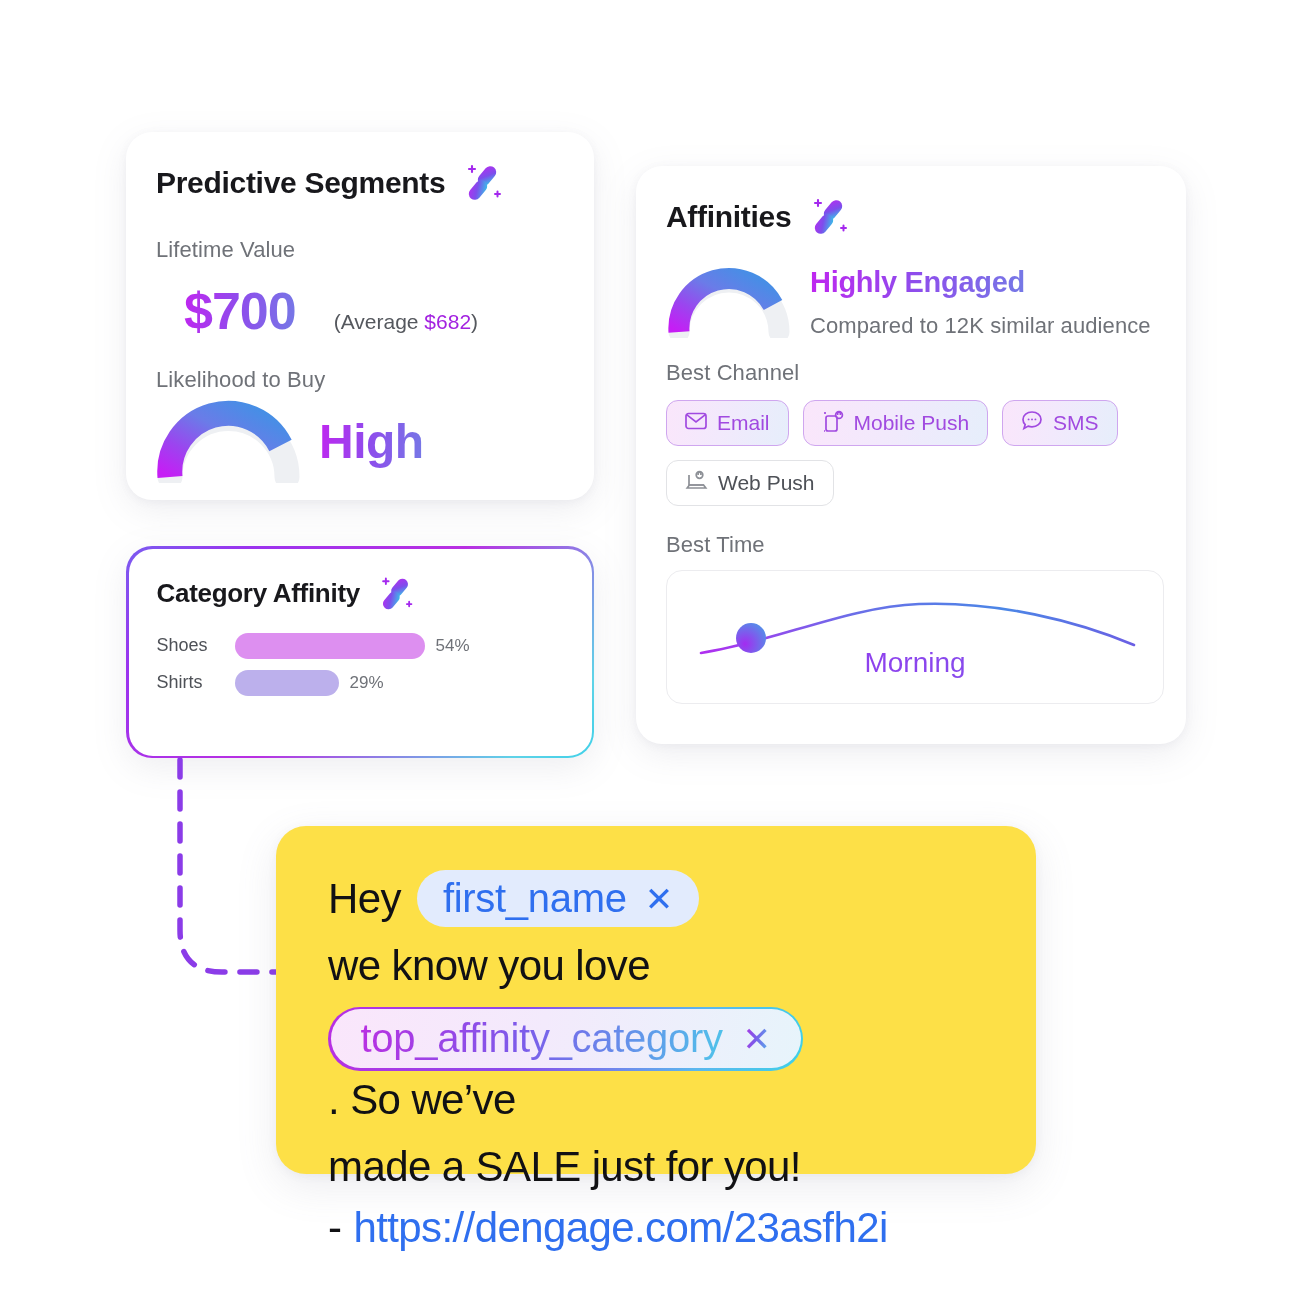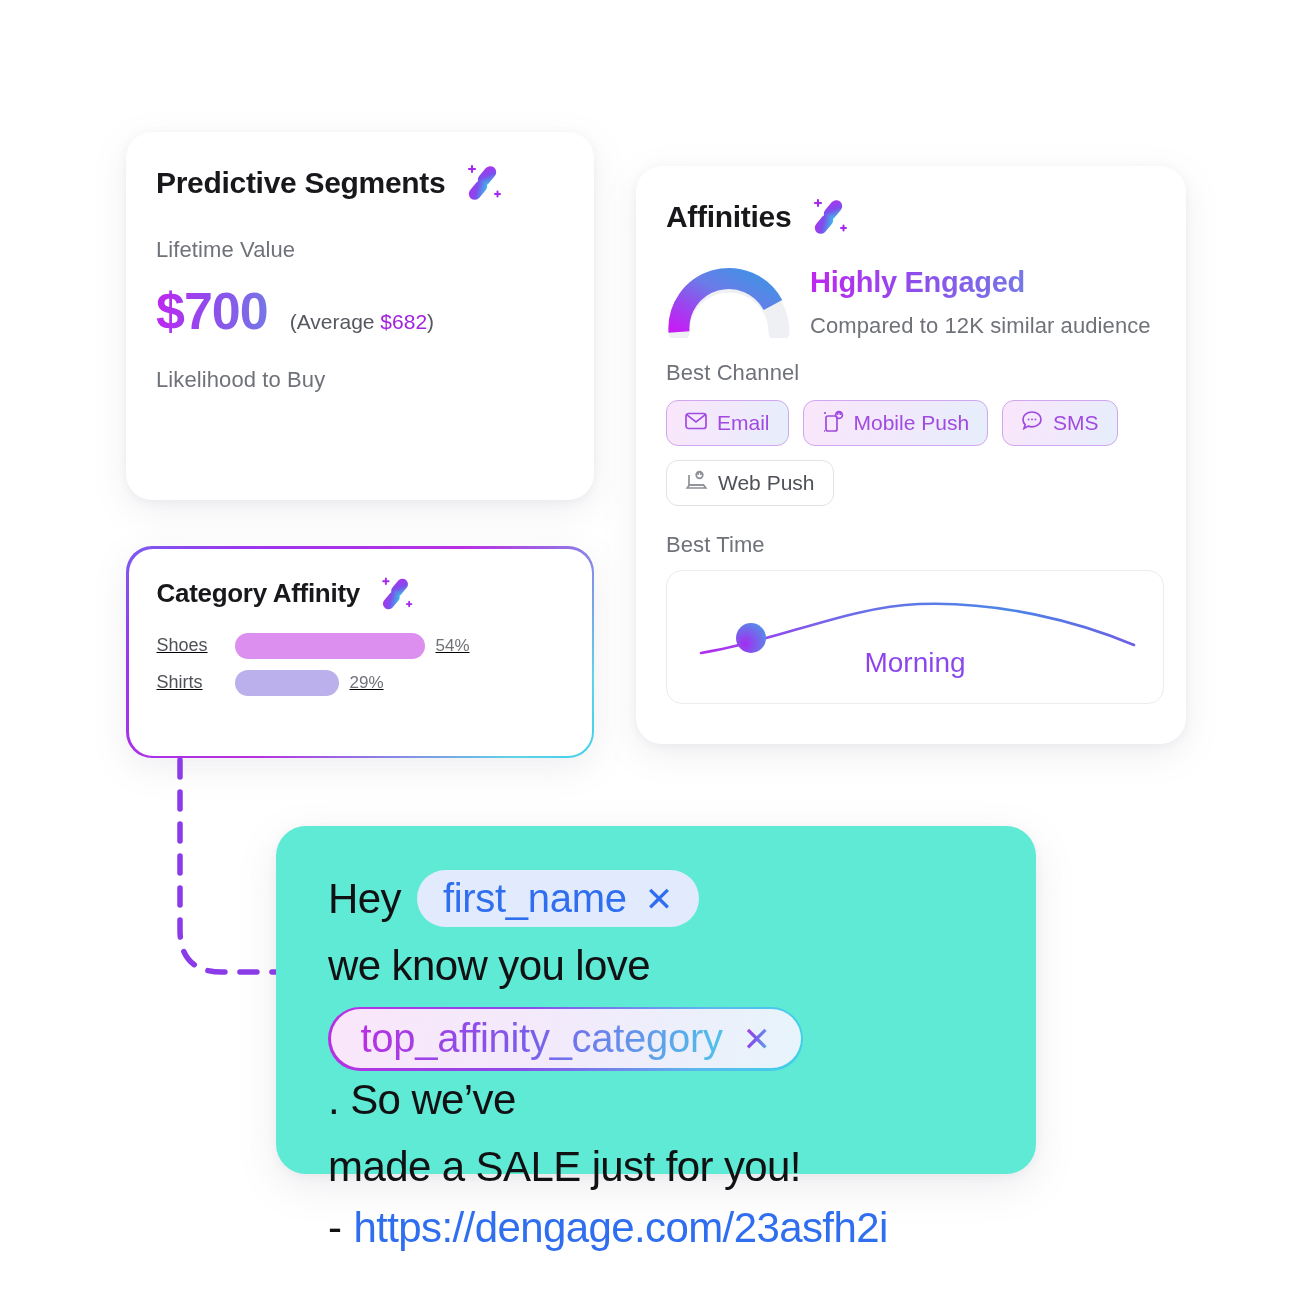--- a/index.html
+++ b/index.html
@@ -99,21 +99,21 @@
   }
   .bar-row { display: flex; align-items: center; height: 30px; margin-bottom: 7px; }
   .bar-name { width: 78px; font-size: 18px; color: #4e5157; flex: none; }
   .bar-track { position: relative; flex: 1; display: flex; align-items: center; }
   .bar-fill { height: 26px; border-radius: 13px; }
   .bar-pct { font-size: 17px; color: #6f7278; margin-left: 11px; white-space: nowrap; }
 
   
   .msg-card {
     position: absolute;
-    background: #5eead4; border-radius: 30px;
+    background: #fde047; border-radius: 30px;
     box-shadow: 0 12px 40px rgba(120,120,145,0.14), 0 2px 10px rgba(120,120,145,0.07);
     padding: 44px 52px;
   }
   .msg-line {
     font-size: 42px; color: #111114; line-height: 1.08;
     display: flex; align-items: center; flex-wrap: wrap;
     letter-spacing: -0.6px;
   }
   .token-blue {
     display: inline-flex; align-items: center; gap: 18px;
@@ -187,27 +187,36 @@
           <rect x="22" y="5" width="12" height="22" rx="6" transform="rotate(40 28 16)" fill="url(#aiGrad)"></rect>
           <rect x="13" y="19" width="12" height="22" rx="6" transform="rotate(40 19 30)" fill="url(#aiGrad2)"></rect>
           <path d="M10 9 h6 M13 6 v6" stroke="#a428ee" stroke-width="2.1" stroke-linecap="round"></path>
           <path d="M36 34 h5 M38.5 31.5 v5" stroke="#a428ee" stroke-width="2" stroke-linecap="round"></path>
         </svg>
       </span>
     </div>
 
     <div class="muted-label" style="margin-top:31px;">Lifetime Value</div>
 
-    <div style="display:flex; align-items:baseline; gap:22px; margin-top:18px;">
+    <div style="display:flex; align-items:baseline; gap:38px; margin-top:18px;margin-left:28px;">
       <span class="grad-text ltv-value">$700</span>
       <span class="ltv-avg"><span>(Average </span><span class="avg-num">$682</span><span>)</span></span>
     </div>
 
     <div class="muted-label" style="margin-top:26px;">Likelihood to Buy</div>
 
+    <div style="display:flex; align-items:center; gap:18px; margin-top:6px;">
+      <span class="gauge">
+        <svg width="145" height="84" viewBox="0 0 145 84">
+          <path d="M14 78 A58.5 58.5 0 0 1 131 78" fill="none" stroke="#eef0f3" stroke-width="25" stroke-linecap="round"></path>
+          <path d="M14 78 A58.5 58.5 0 0 1 124.5 46.5" fill="none" stroke="url(#gaugeGrad)" stroke-width="25" stroke-linecap="butt"></path>
+        </svg>
+      </span>
+      <span class="grad-text high-value">High</span>
+    </div>
   </div>
 
   <div class="card" style="left:636px; top:166px; width:550px; height:578px; padding:28px 30px;">
     <div class="card-title-row">
       <span class="card-title">Affinities</span>
       <span class="ai-icon">
         <svg width="46" height="46" viewBox="0 0 46 46">
           <rect x="22" y="5" width="12" height="22" rx="6" transform="rotate(40 28 16)" fill="url(#aiGrad)"></rect>
           <rect x="13" y="19" width="12" height="22" rx="6" transform="rotate(40 19 30)" fill="url(#aiGrad2)"></rect>
           <path d="M10 9 h6 M13 6 v6" stroke="#a428ee" stroke-width="2.1" stroke-linecap="round"></path>
@@ -294,21 +303,21 @@
         <span class="ai-icon">
           <svg width="42" height="42" viewBox="0 0 46 46">
             <rect x="22" y="5" width="12" height="22" rx="6" transform="rotate(40 28 16)" fill="url(#aiGrad)"></rect>
             <rect x="13" y="19" width="12" height="22" rx="6" transform="rotate(40 19 30)" fill="url(#aiGrad2)"></rect>
             <path d="M10 9 h6 M13 6 v6" stroke="#a428ee" stroke-width="2.1" stroke-linecap="round"></path>
             <path d="M36 34 h5 M38.5 31.5 v5" stroke="#a428ee" stroke-width="2" stroke-linecap="round"></path>
           </svg>
         </span>
       </div>
 
-      <div style="margin-top:16px;text-decoration:underline;">
+      <div style="margin-top:16px;">
         <div class="bar-row">
           <span class="bar-name">Shoes</span>
           <span class="bar-track">
             <span class="bar-fill" style="width:190px; background:#dd8ff0;"></span>
             <span class="bar-pct">54%</span>
           </span>
         </div>
         <div class="bar-row">
           <span class="bar-name">Shirts</span>
           <span class="bar-track">

